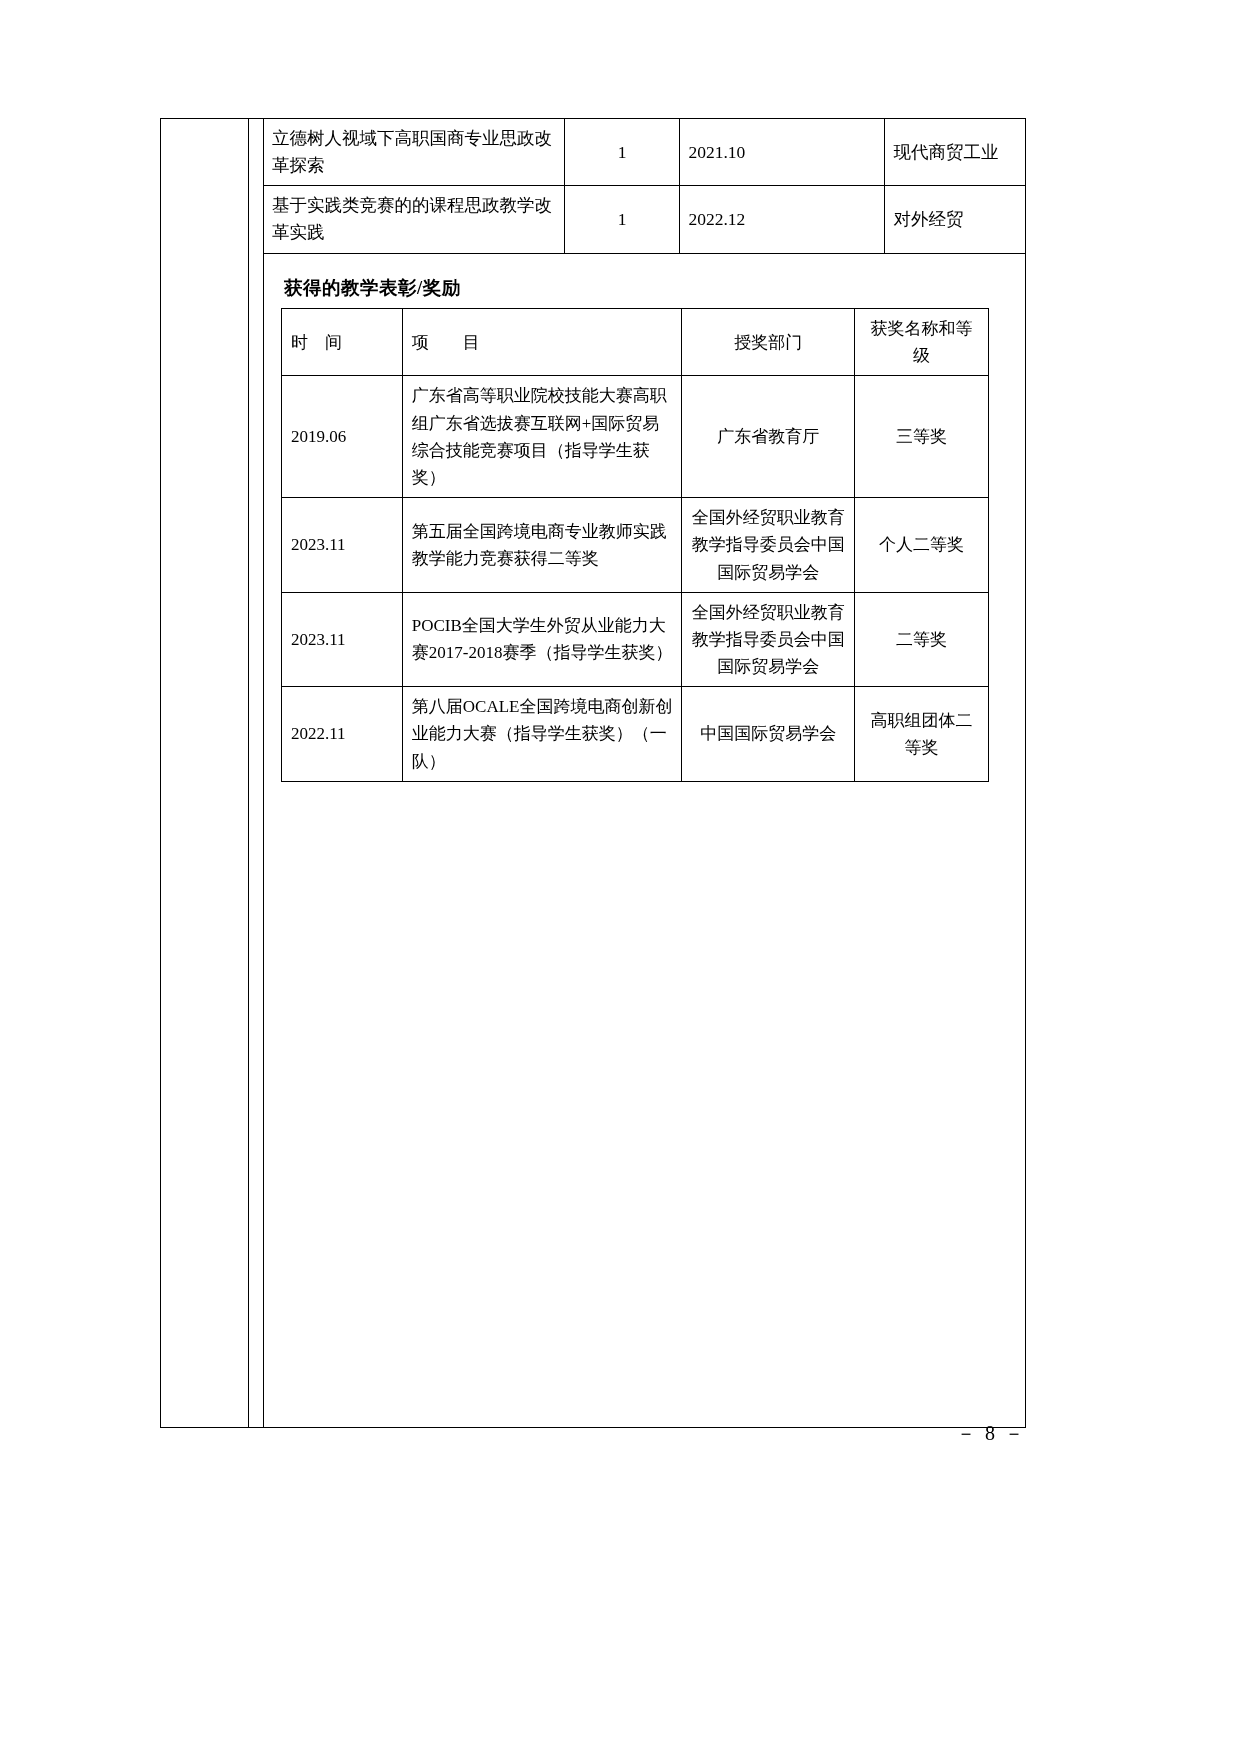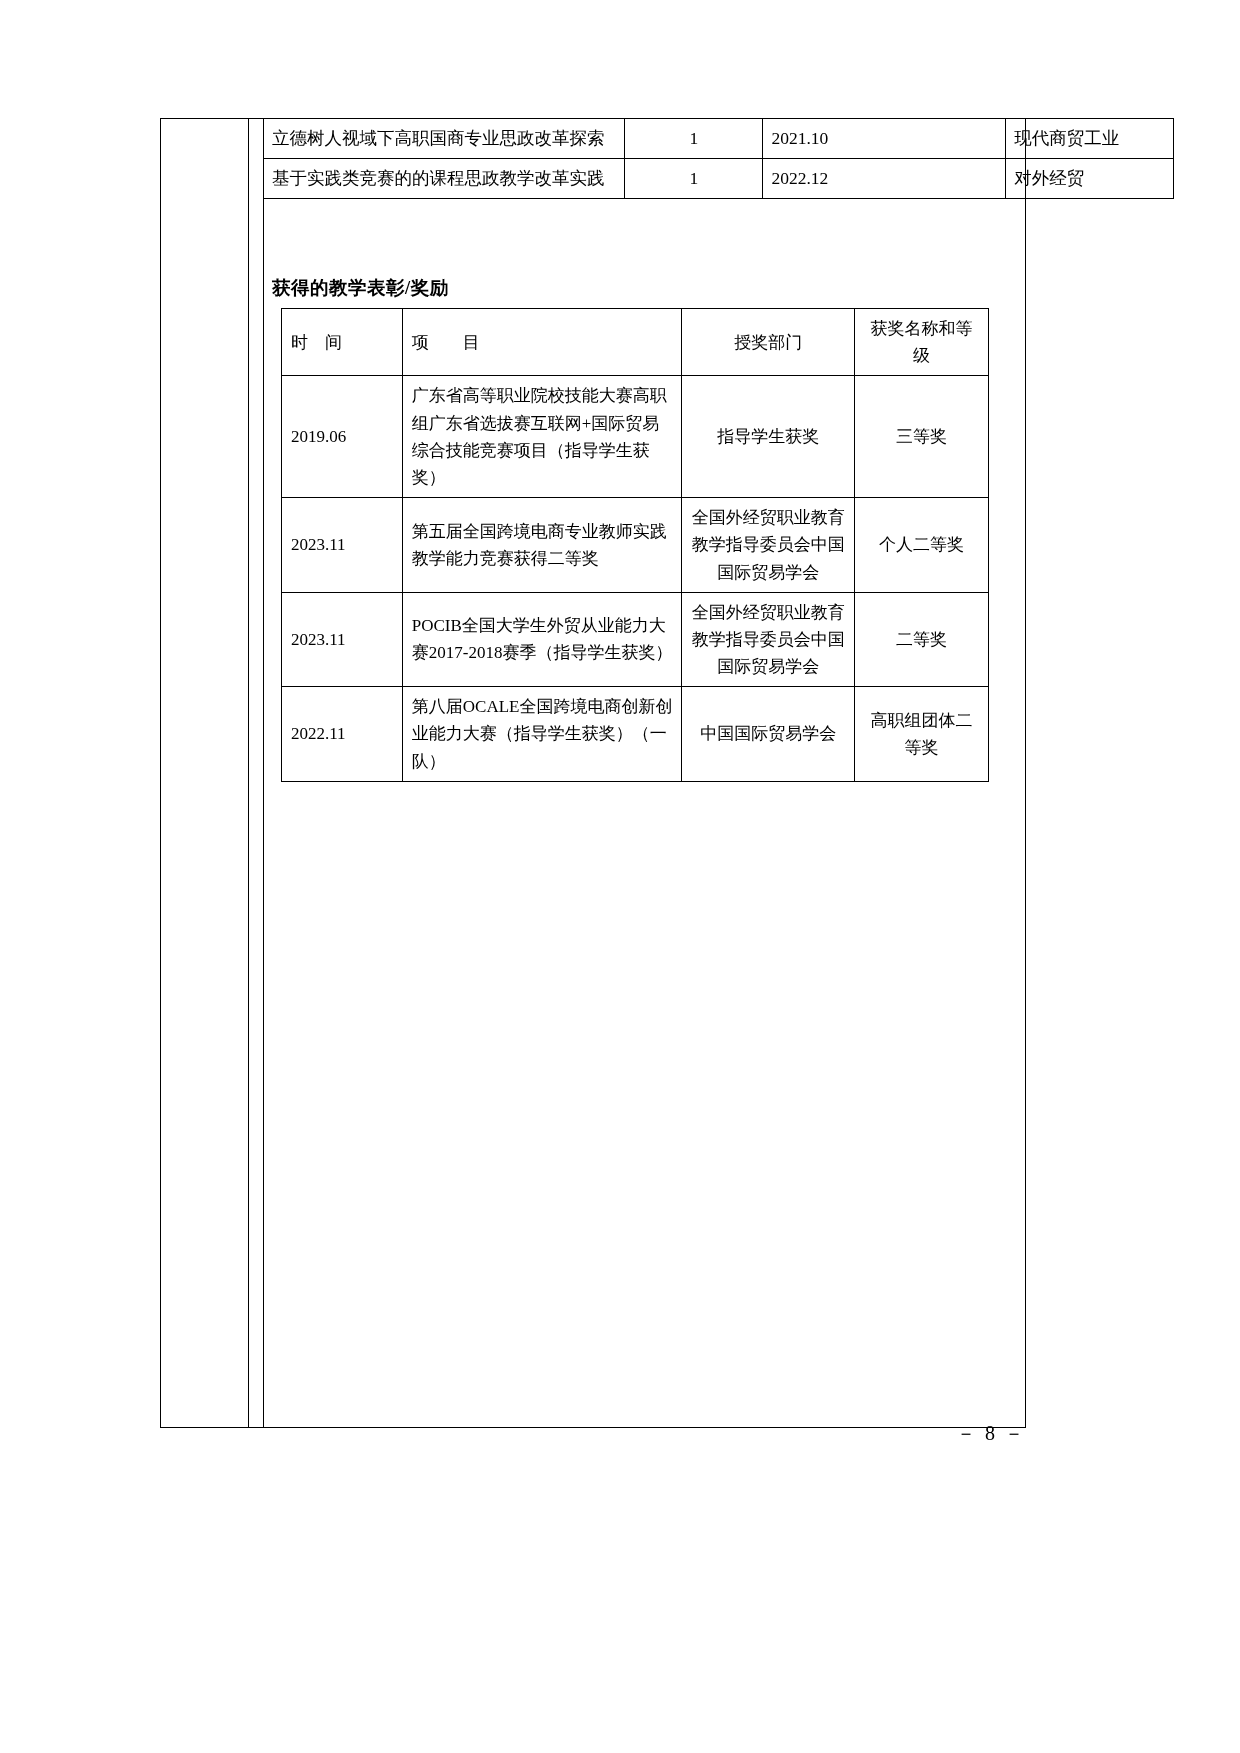--- a/index.html
+++ b/index.html
@@ -50,21 +50,21 @@
     width: 1px;
     height: 1310px;
     background: #000;
   }
 
   
   .papers-table {
     position: absolute;
     left: 263px;
     top: 118px;
-    width: 911px;
+    width: 763px;
     border-collapse: collapse;
     font-size: 17.5px;
   }
   .papers-table td {
     border: 1px solid #000;
     padding: 6px 8px;
     line-height: 1.55;
     vertical-align: middle;
   }
   .papers-table td.title {
@@ -82,21 +82,21 @@
     font-family: "Liberation Serif", serif;
   }
   .papers-table td.journal {
     width: 130px;
     text-align: left;
   }
 
   
   .section-heading {
     position: absolute;
-    left: 272px;
+    left: 284px;
     top: 275px;
     font-size: 18.5px;
     font-weight: bold;
     letter-spacing: 0.5px;
     font-family: "Liberation Serif", "DejaVu Serif", serif;
   }
 
   
   .awards-table {
     position: absolute;
@@ -188,21 +188,21 @@
         <td class="col-time">时　间</td>
         <td class="col-item">项　　目</td>
         <td class="col-dept">授奖部门</td>
         <td class="col-award">获奖名称和等级</td>
       </tr>
     </thead>
     <tbody>
       <tr>
         <td class="col-time">2019.06</td>
         <td class="col-item">广东省高等职业院校技能大赛高职组广东省选拔赛互联网+国际贸易综合技能竞赛项目（指导学生获奖）</td>
-        <td class="col-dept">指导学生获奖</td>
+        <td class="col-dept">广东省教育厅</td>
         <td class="col-award bold-award">三等奖</td>
       </tr>
       <tr>
         <td class="col-time">2023.11</td>
         <td class="col-item">第五届全国跨境电商专业教师实践教学能力竞赛获得二等奖</td>
         <td class="col-dept">全国外经贸职业教育教学指导委员会中国国际贸易学会</td>
         <td class="col-award bold-award">个人二等奖</td>
       </tr>
       <tr>
         <td class="col-time">2023.11</td>

